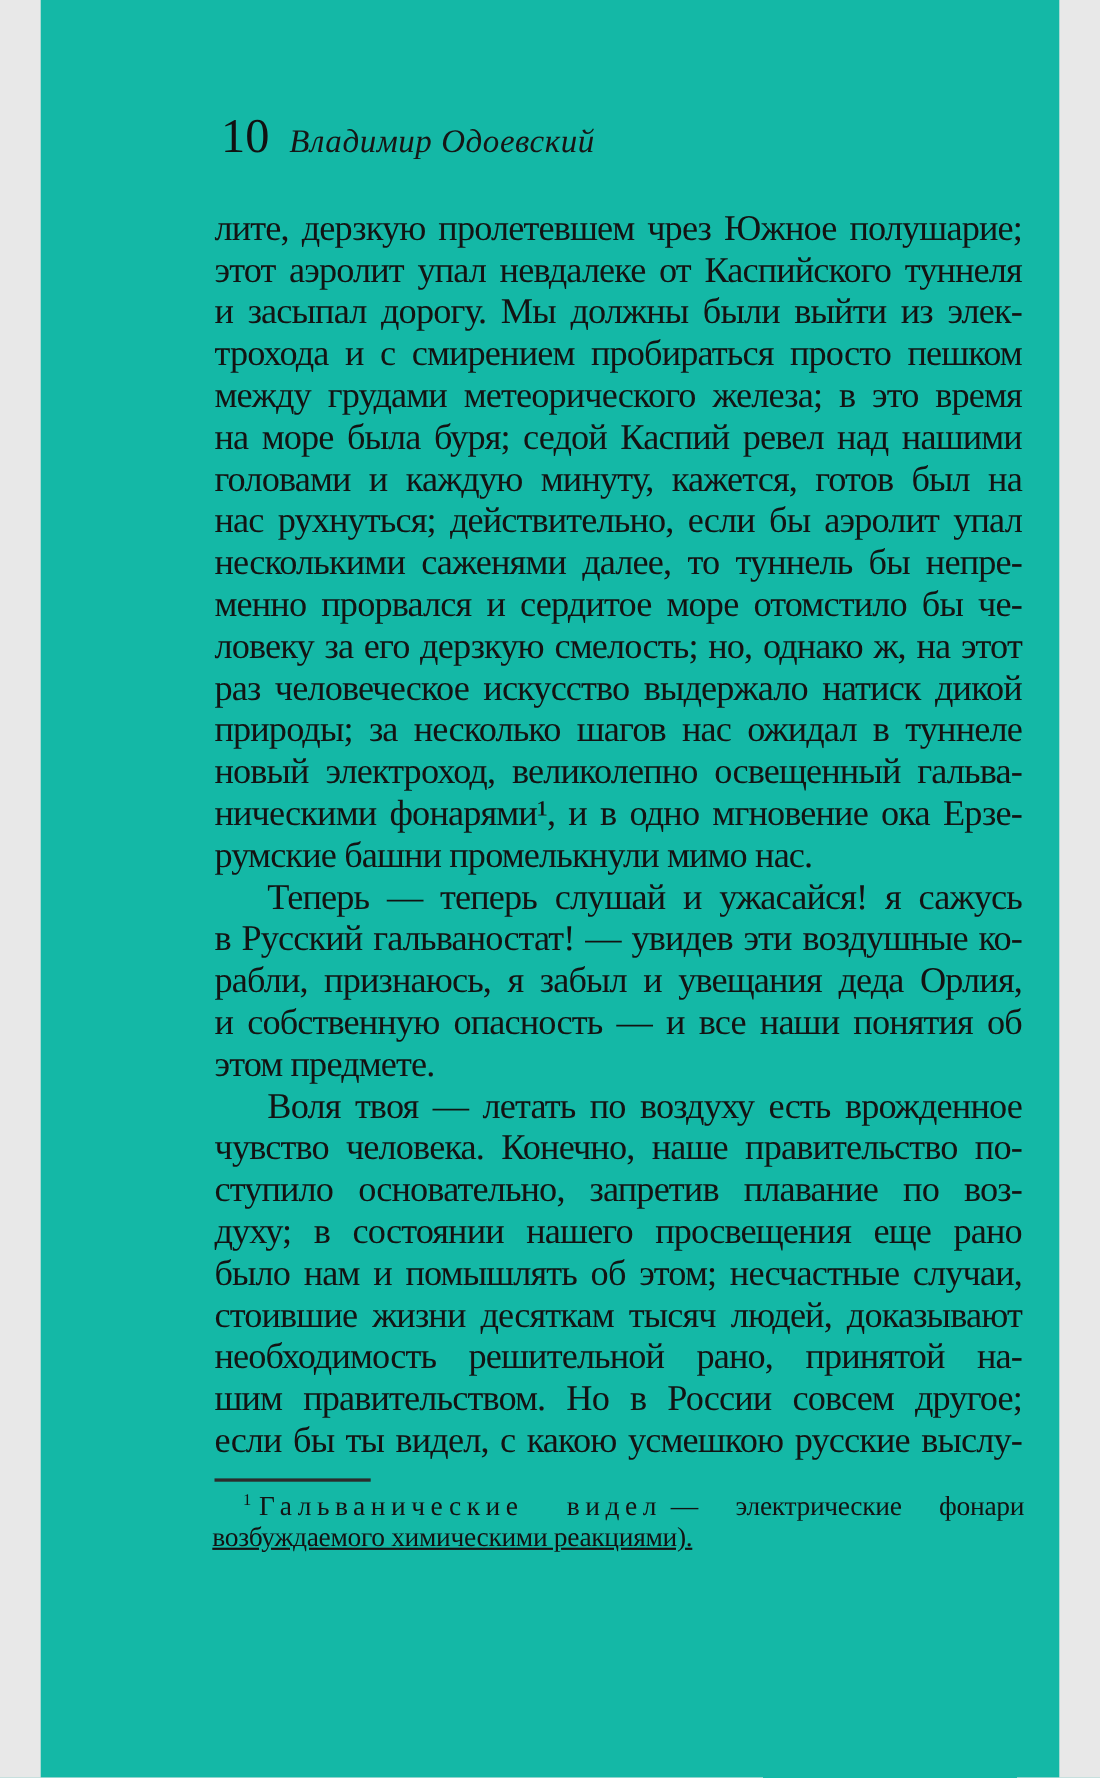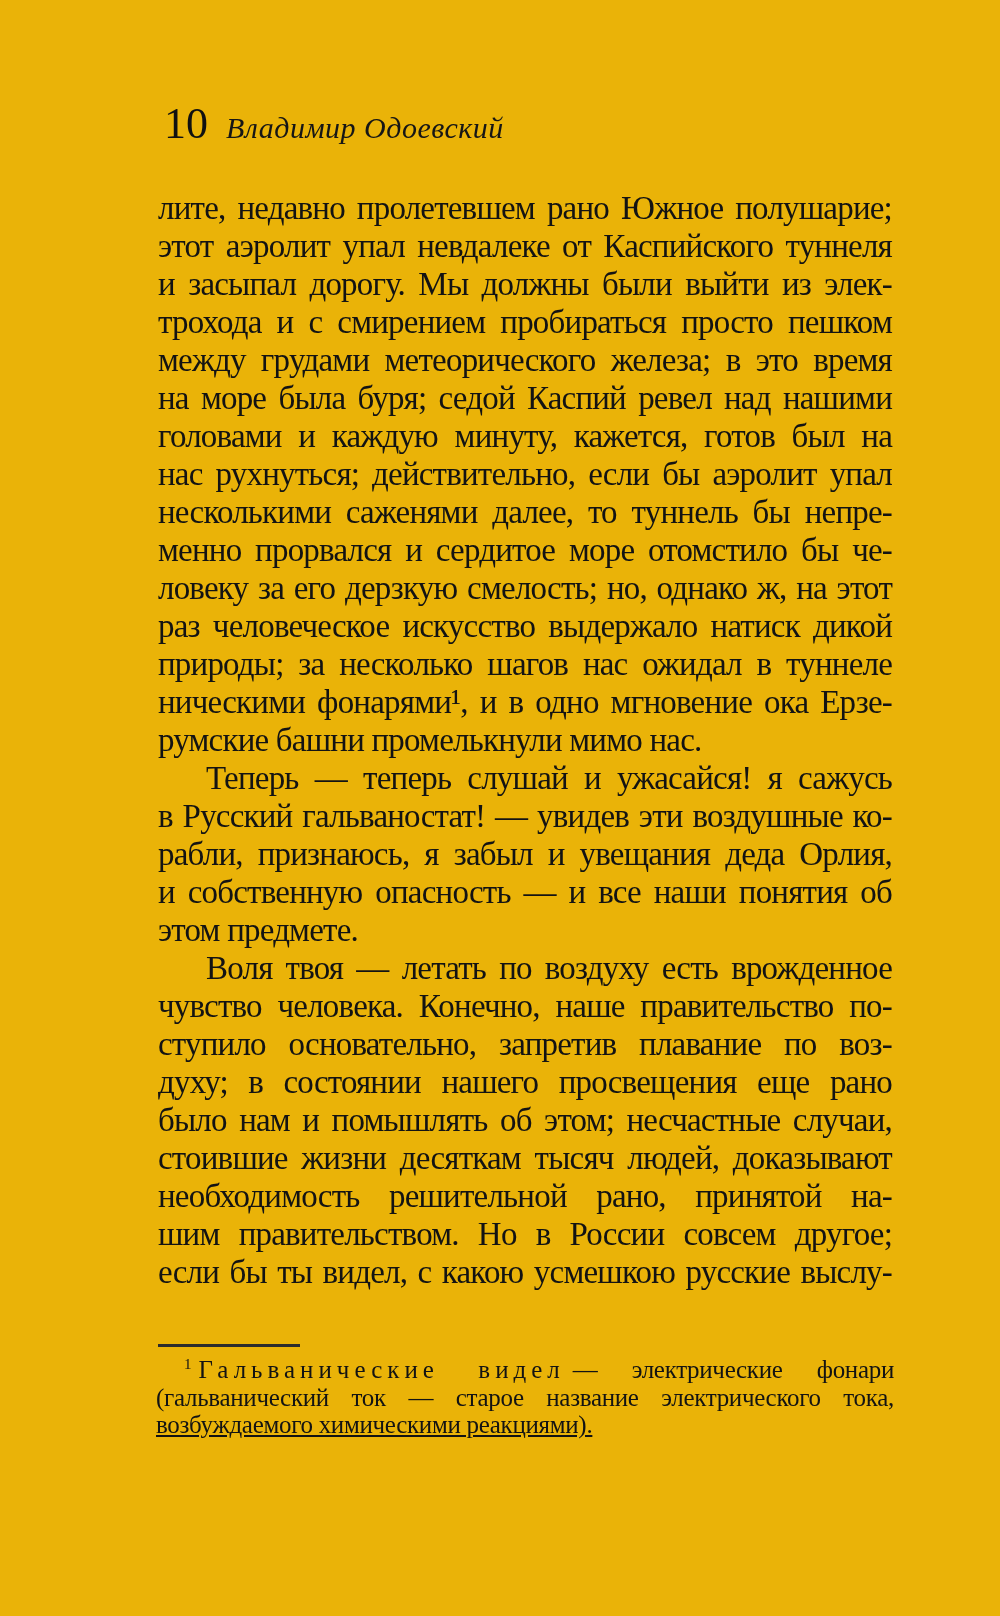--- a/index.html
+++ b/index.html
@@ -2,24 +2,24 @@
 <html><head>
 <meta charset="utf-8">
 <style>
   html, body {
     margin: 0;
     padding: 0;
     background: #e8e8e8;
   }
   .page {
     position: relative;
-    width: 1000px;
+    width: 926px;
     height: 1616px;
     margin: 0 auto;
-    background: #eab308;
+    background: #14b8a6;
     font-family: "Liberation Serif", "DejaVu Serif", serif;
     color: #141414;
     overflow: hidden;
   }
 
   
   .running-header {
     position: absolute;
     left: 164px;
     top: 100px;
@@ -106,33 +106,34 @@
 <body>
 
 <div class="page">
 
   <div class="running-header">
     <span class="page-number">10</span><span class="author-name">Владимир Одоевский</span>
   </div>
 
   <div class="body-text">
     <div class="para end">
-        <div class="line">лите, недавно пролетевшем рано Южное полушарие;</div>
+        <div class="line">лите, дерзкую пролетевшем чрез Южное полушарие;</div>
         <div class="line">этот аэролит упал невдалеке от Каспийского туннеля</div>
         <div class="line">и засыпал дорогу. Мы должны были выйти из элек-</div>
         <div class="line">трохода и с смирением пробираться просто пешком</div>
         <div class="line">между грудами метеорического железа; в это время</div>
         <div class="line">на море была буря; седой Каспий ревел над нашими</div>
         <div class="line">головами и каждую минуту, кажется, готов был на</div>
         <div class="line">нас рухнуться; действительно, если бы аэролит упал</div>
         <div class="line">несколькими саженями далее, то туннель бы непре-</div>
         <div class="line">менно прорвался и сердитое море отомстило бы че-</div>
         <div class="line">ловеку за его дерзкую смелость; но, однако ж, на этот</div>
         <div class="line">раз человеческое искусство выдержало натиск дикой</div>
         <div class="line">природы; за несколько шагов нас ожидал в туннеле</div>
+        <div class="line">новый электроход, великолепно освещенный гальва-</div>
         <div class="line">ническими фонарями¹, и в одно мгновение ока Ерзе-</div>
         <div class="line line-last">румские башни промелькнули мимо нас.</div>
       </div>
     <div class="para indented end">
         <div class="line">Теперь — теперь слушай и ужасайся! я сажусь</div>
         <div class="line">в Русский гальваностат! — увидев эти воздушные ко-</div>
         <div class="line">рабли, признаюсь, я забыл и увещания деда Орлия,</div>
         <div class="line">и собственную опасность — и все наши понятия об</div>
         <div class="line line-last">этом предмете.</div>
       </div>
@@ -148,17 +149,16 @@
         <div class="line line-last">если бы ты видел, с какою усмешкою русские выслу-</div>
       </div>
   </div>
 
   <div class="footnote-rule"></div>
 
   <div class="footnote">
     <div class="fn-line fn-first">
       <span class="fn-marker">1</span><span class="fn-term">Гальванические видел</span><span>— электрические фонари</span>
     </div>
-    <div class="fn-line">(гальванический ток — старое название электрического тока,</div>
     <div class="fn-line fn-last">возбуждаемого химическими реакциями).</div>
   </div>
 
 </div>
 
 </body></html>

